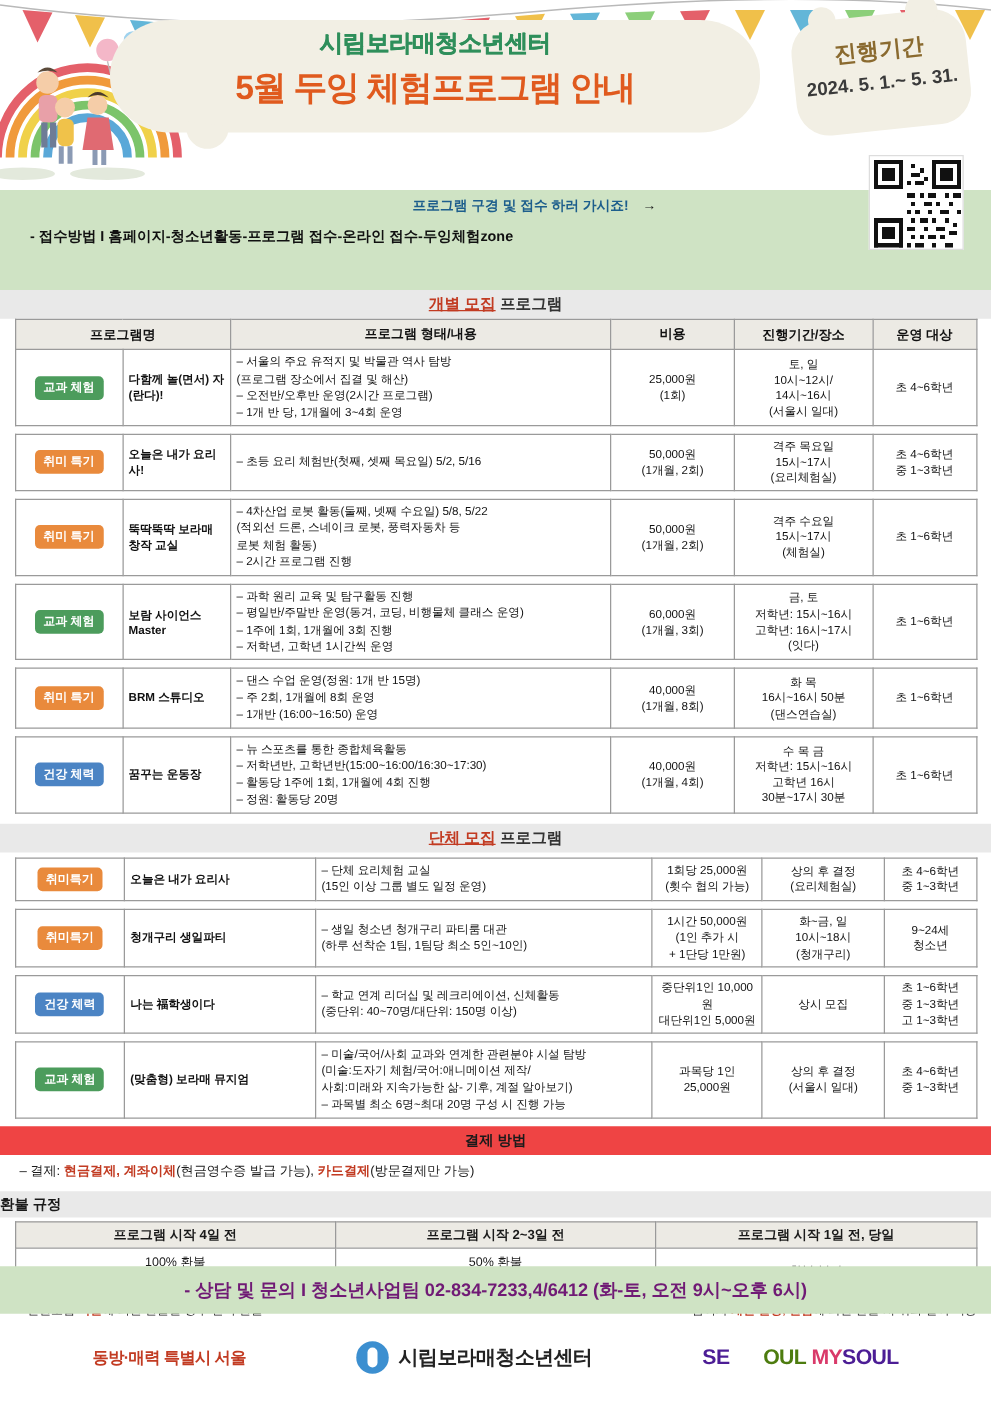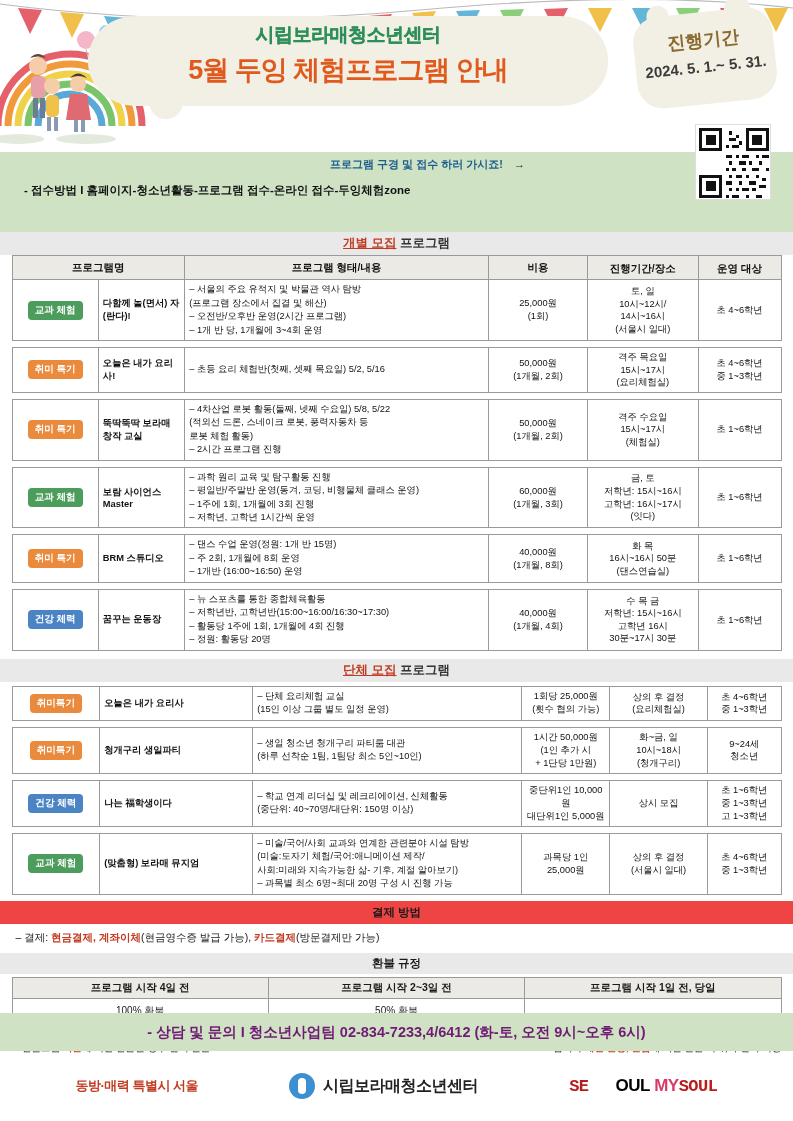--- a/index.html
+++ b/index.html
@@ -116,21 +116,21 @@
   .tag.blue { background:#4b84c4; }
 
   .spacer-row td { border:none !important; height:7px; padding:0 !important; }
 
   
   .pay-band { background:#ef4444; text-align:center; font-size:11.5px; font-weight:bold; padding:4px 0; }
   .pay-body { width:770px; margin:0 auto; padding:5px 4px 6px 4px; font-size:10.5px; line-height:1.7; }
   .pay-body b { color:#c23b22; }
 
   
-  .ref-band { background:#e9e9e9; text-align:center; font-size:11.5px; font-weight:bold; padding:3px 0; }
+  .ref-band { background:#e9e9e9; text-align:left; font-size:11.5px; font-weight:bold; padding:3px 0; }
   .ref-tbl { width:770px; margin:3px auto 0 auto; table-layout:fixed; }
   .ref-tbl th { border:1px solid #9a9a9a; background:#eceae4; font-size:10.5px; padding:3px 0; }
   .ref-tbl td { border:1px solid #9a9a9a; font-size:10px; text-align:center; padding:4px 0; line-height:1.5; }
   .ref-note { width:770px; margin:4px auto 0 auto; font-size:9.6px; display:flex; justify-content:space-between; }
   .ref-note b { color:#c23b22; }
 
   
   .footer-band {
     position:absolute; left:0; bottom:70px; width:793px; height:38px;
     background:#cfe3c4; display:flex; align-items:center; justify-content:center;
@@ -140,22 +140,22 @@
     position:absolute; left:0; bottom:0; width:793px; height:70px;
     display:flex; align-items:center; justify-content:space-around; padding:0 30px;
   }
   .logo-seoul { font-size:13px; font-weight:bold; color:#c23b22; letter-spacing:-0.5px; }
   .logo-center { display:flex; align-items:center; gap:8px; }
   .logo-center .mark { width:26px; height:26px; border-radius:50%; background:#3c8fd0; position:relative; }
   .logo-center .mark:after{ content:""; position:absolute; left:9px; top:5px; width:8px; height:16px; background:#fff; border-radius:4px; }
   .logo-center .txt { font-size:16px; font-weight:bold; color:#222; letter-spacing:-0.5px; }
   .logo-soul { font-size:17px; font-weight:bold; letter-spacing:-0.5px; }
   .logo-soul .p { color:#d93a6a; }
-  .logo-soul .k { color:#b91c1c;font-family:Liberation Mono, monospace; }
-  .logo-soul .g { color:#000000;margin-left:27px; }
+  .logo-soul .k { color:#4c1d95; }
+  .logo-soul .g { color:#4d7c0f;margin-left:27px; }
 </style>
 </head>
 <body>
 
 <div class="header">
   <div class="hdr-bg"></div>
 
   <svg class="bunting" viewBox="0 0 793 46">
     <path d="M0 4 Q200 30 420 10 T793 8" stroke="#b9b9b9" fill="none" stroke-width="1.2"></path>
     <g>

